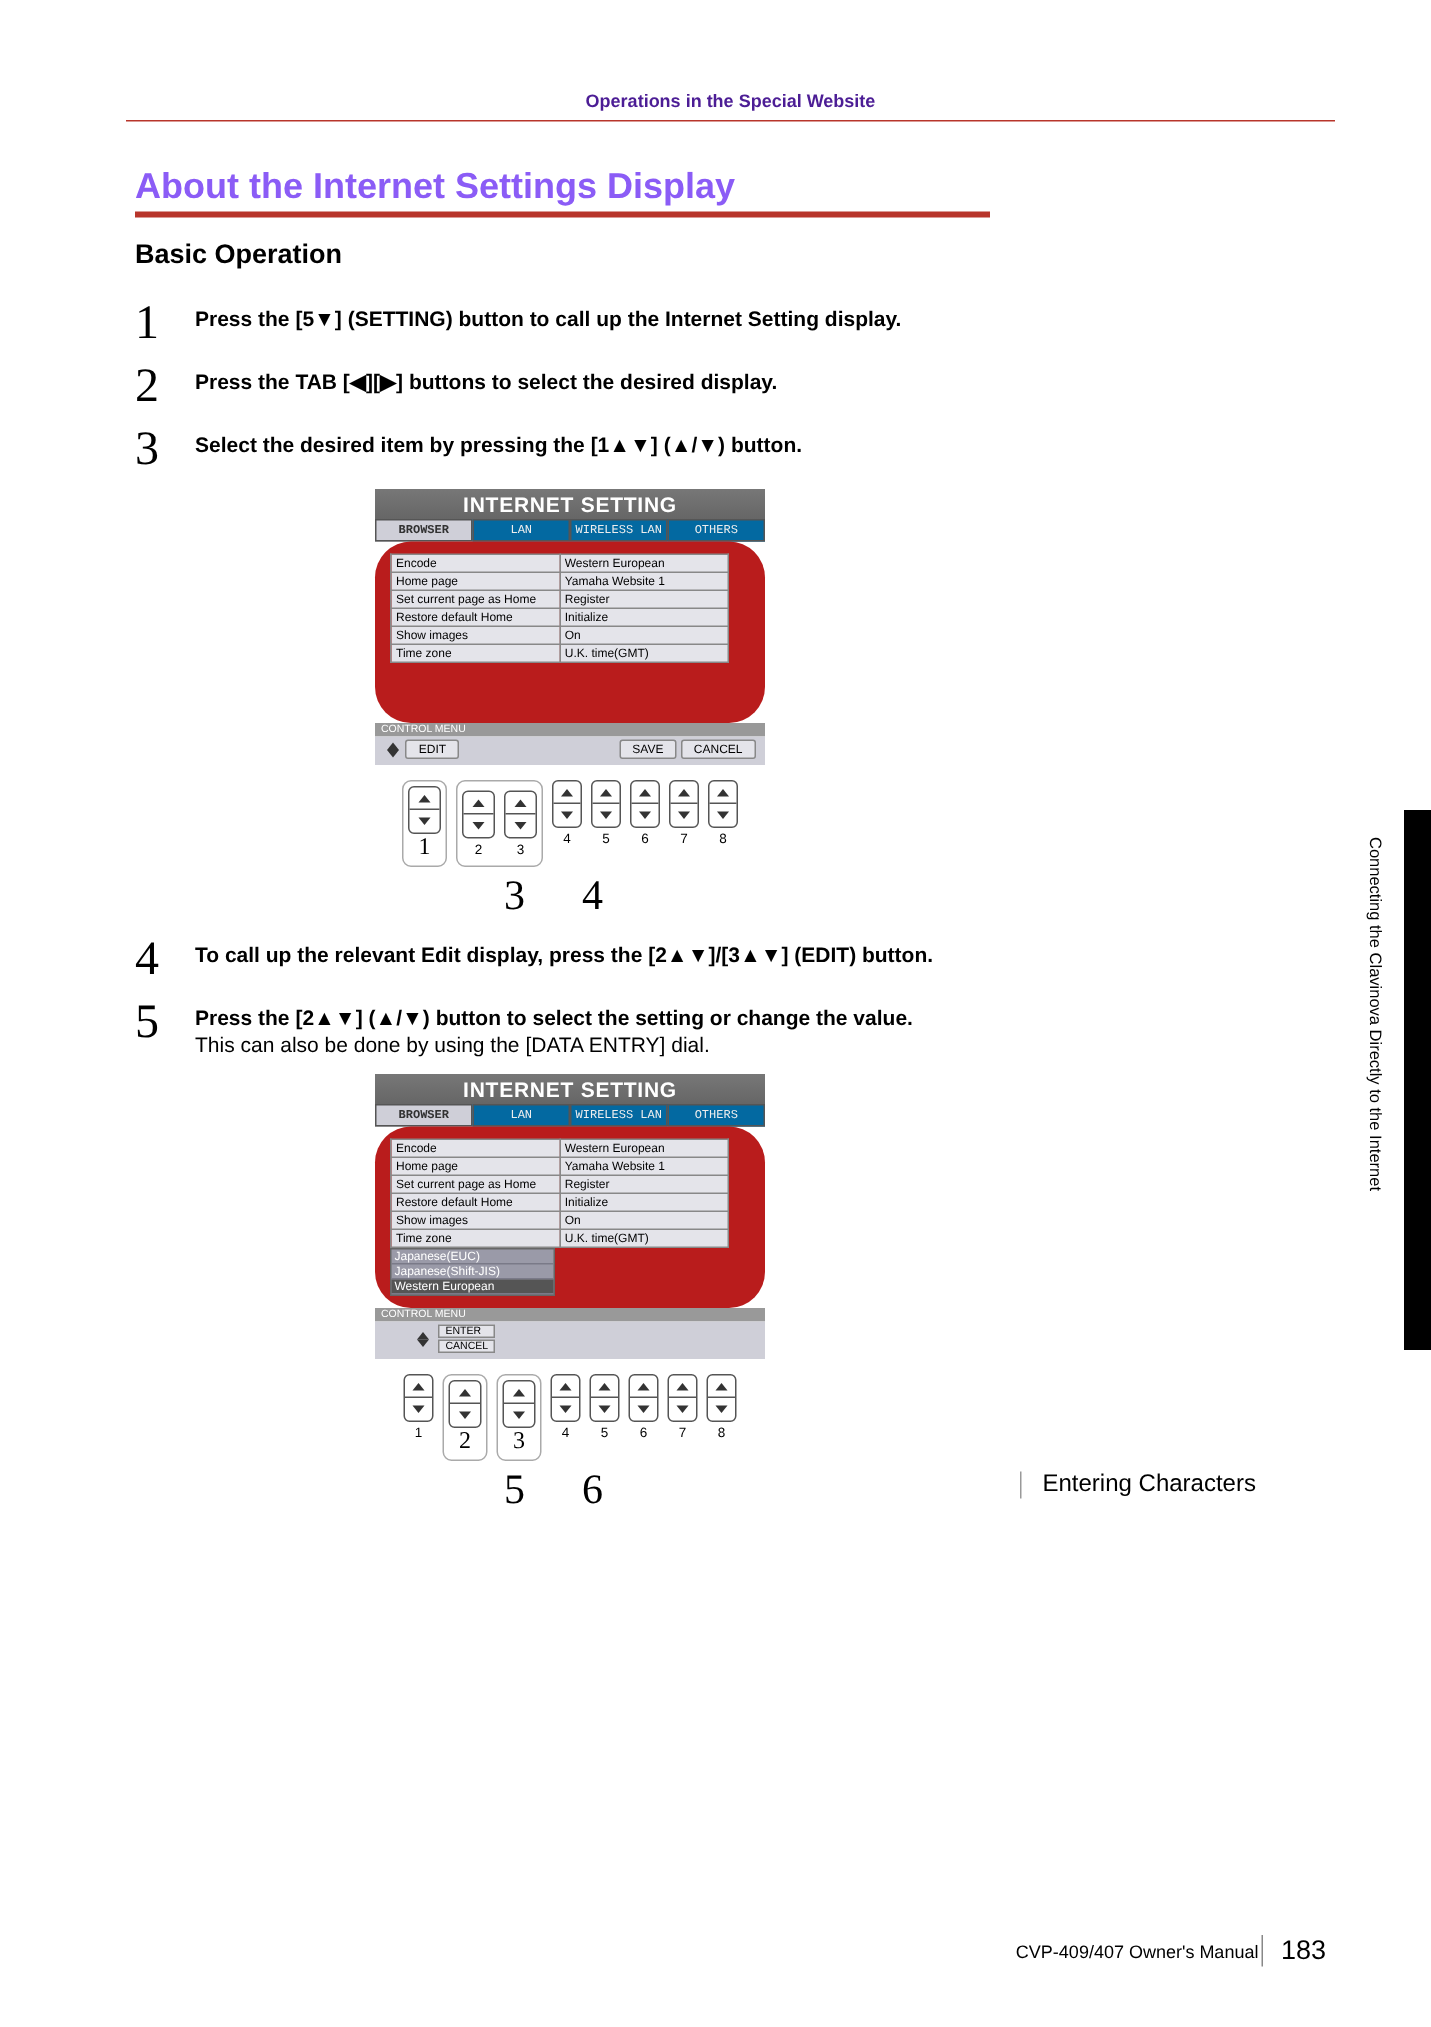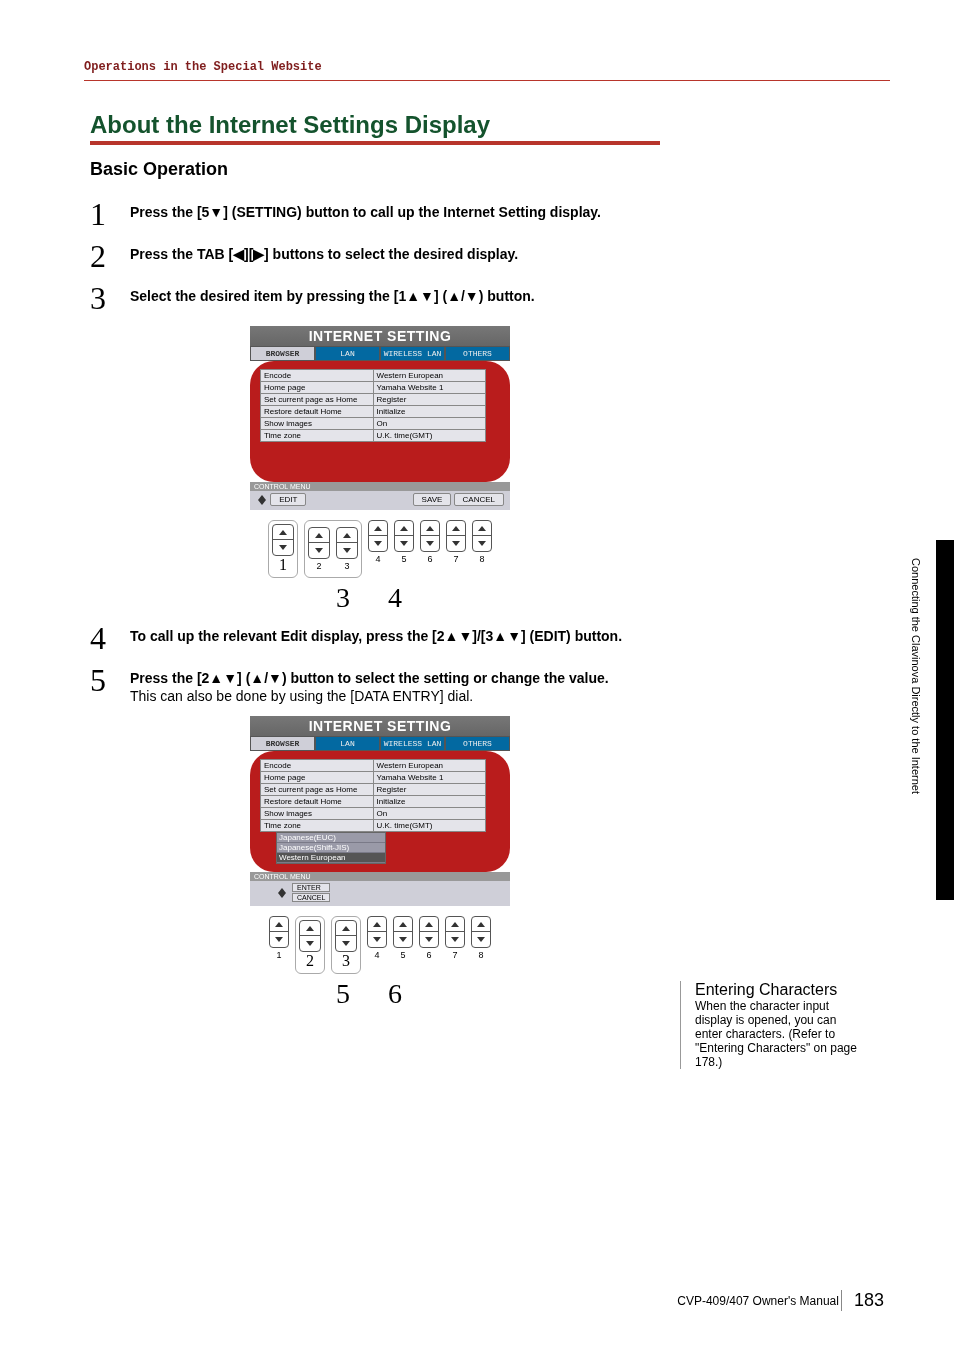--- a/index.html
+++ b/index.html
@@ -10,25 +10,25 @@
     width: 954px;
     height: 1351px;
     position: relative;
   }
   .page {
     padding: 60px 70px 40px 90px;
     position: relative;
     height: 100%;
   }
   .header-bar {
-    text-align: left;
-    color: #7f1d1d;
+    text-align: center;
+    color: #4c1d95;
     font-weight: bold;
     font-size: 12px;
-    font-family: Liberation Mono, monospace;
+    font-family: Liberation Sans, sans-serif;
     padding-bottom: 6px;
     border-bottom: 1px solid #b8352b;
     margin-bottom: 30px;
     margin-left: -6px;
     margin-right: -6px;
   }
   .main-col {
     width: 570px;
     float: left;
   }
@@ -37,21 +37,21 @@
     float: left;
     margin-left: 20px;
     border-left: 1px solid #999;
     padding-left: 14px;
     font-size: 12px;
     margin-top: 870px;
     font-family: Arial, sans-serif;
   }
   .side-col .note-title { font-weight: normal; font-size: 16px; }
   h1 {
-    color: #14532d;
+    color: #8b5cf6;
     font-family: Verdana, Arial, sans-serif;
     font-weight: bold;
     font-size: 24px;
     margin-bottom: 14px;
     border-bottom: 4px solid #b8352b;
     padding-bottom: 2px;
   }
   .intro {
     font-size: 14px;
     line-height: 1.4;
@@ -162,21 +162,21 @@
   .fig-btn {
     display: inline-block;
     border: 1px solid #888;
     background: #e4e4ea;
     padding: 1px 8px;
     font-size: 8px;
     border-radius: 2px;
   }
   .fig-popup {
     position: absolute;
-    left: 26px;
+    left: 10px;
     bottom: 8px;
     width: 110px;
     background: #9a9aa8;
     border: 1px solid #666;
     font-size: 8px;
   }
   .fig-popup div {
     padding: 0 2px;
     color: #fff;
     border-bottom: 1px solid #7a7a88;
@@ -611,21 +611,20 @@
       <div class="callout-row">
         <span class="callout-num">5</span>
         <span class="callout-num">6</span>
       </div>
     </div>
 
   </div>
 
   <div class="side-col">
     <div class="note-title">Entering Characters</div>
-    <div>When the character input display is opened, you can enter characters. (Refer to "Entering Characters" on page 178.)</div>
   </div>
 
   <div class="clear"></div>
 
   <div class="vertical-text">Connecting the Clavinova Directly to the Internet</div>
   <div class="side-tab"></div>
 
   <div class="footer">
     <span>CVP-409/407 Owner's Manual</span>
     <span class="pnum">183</span>

